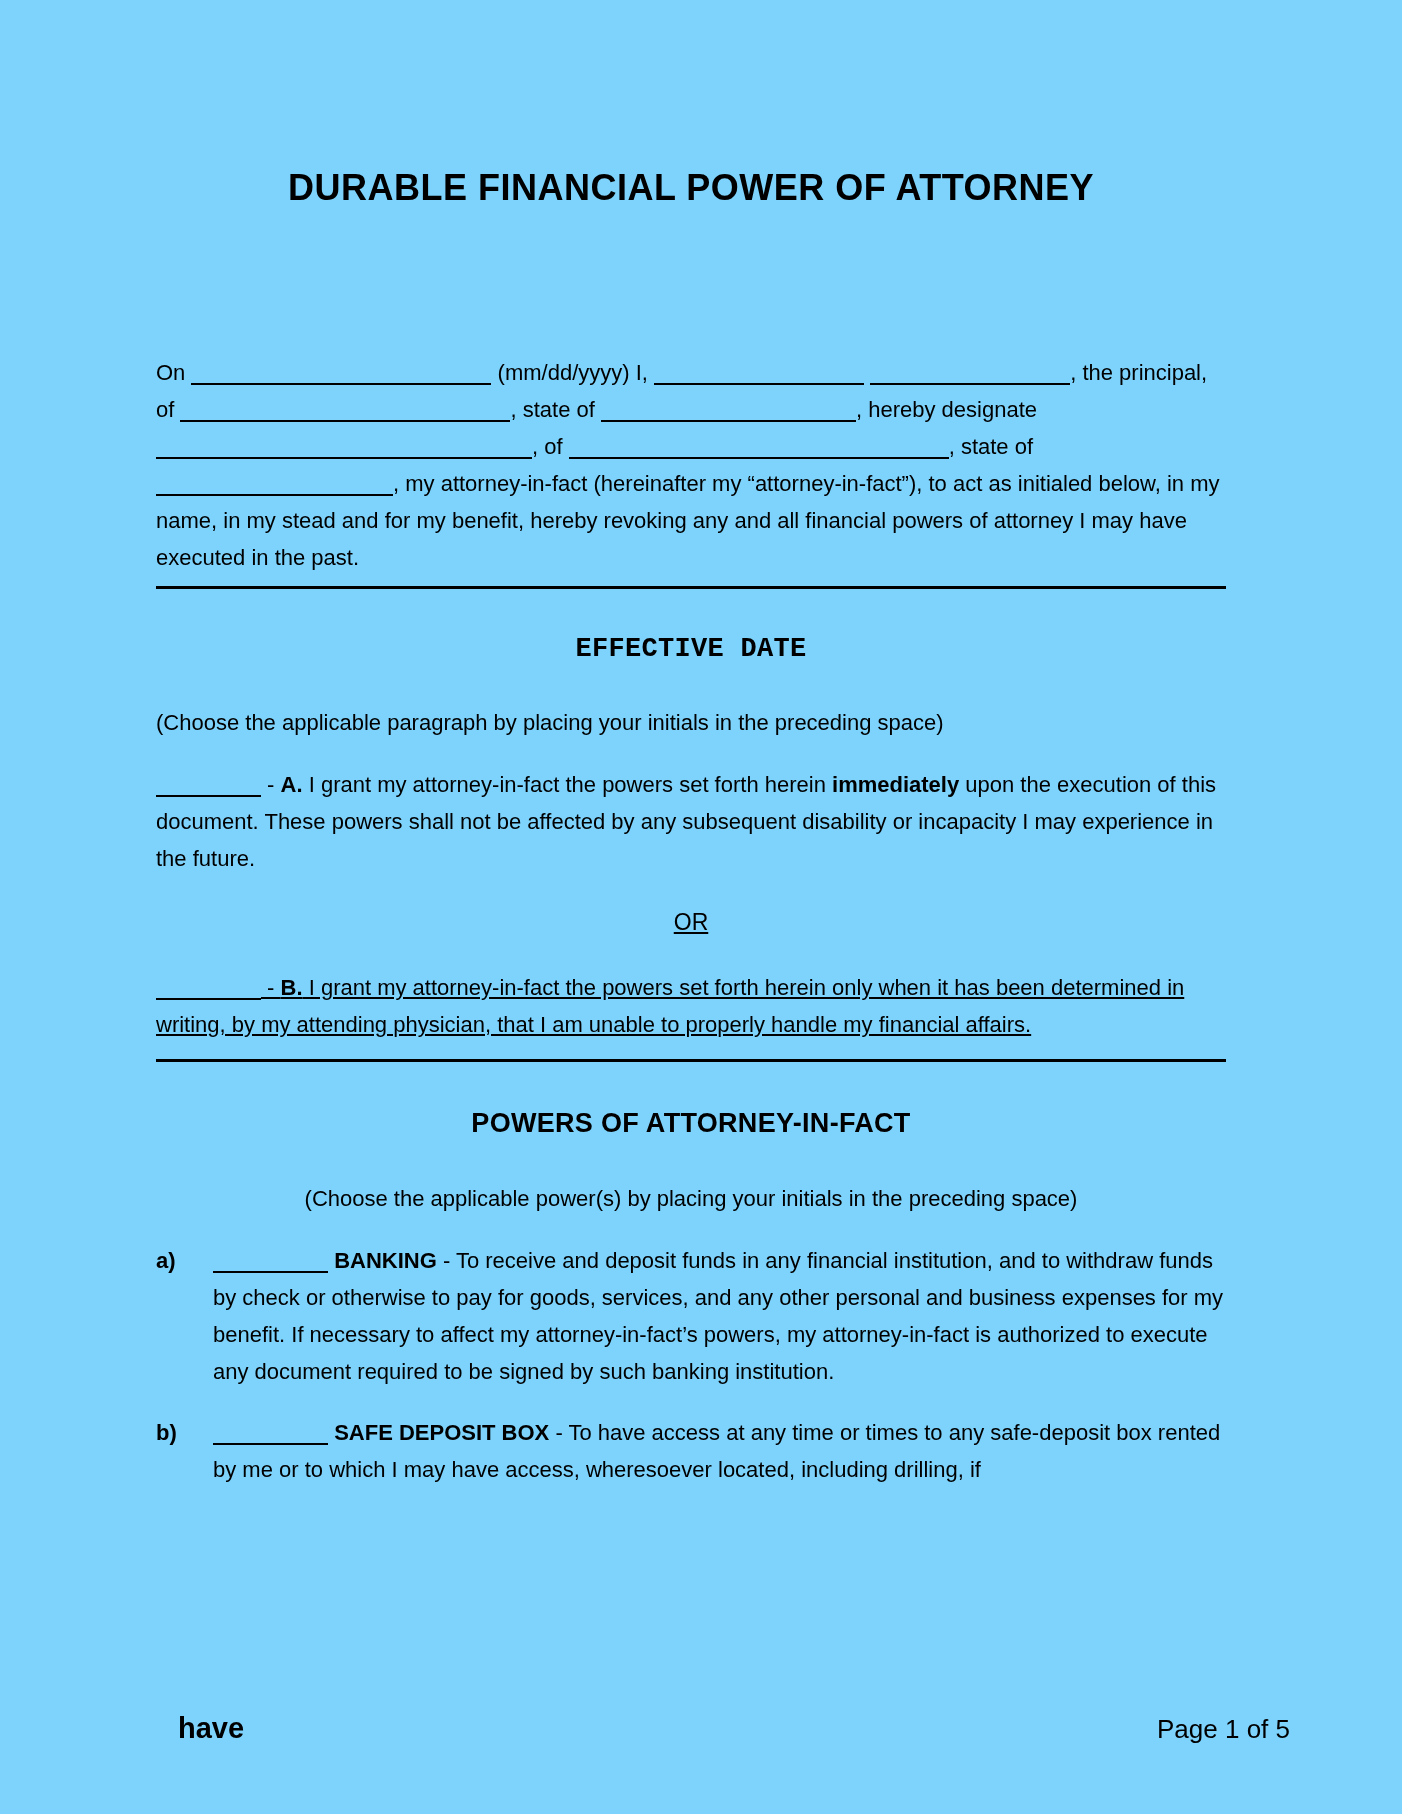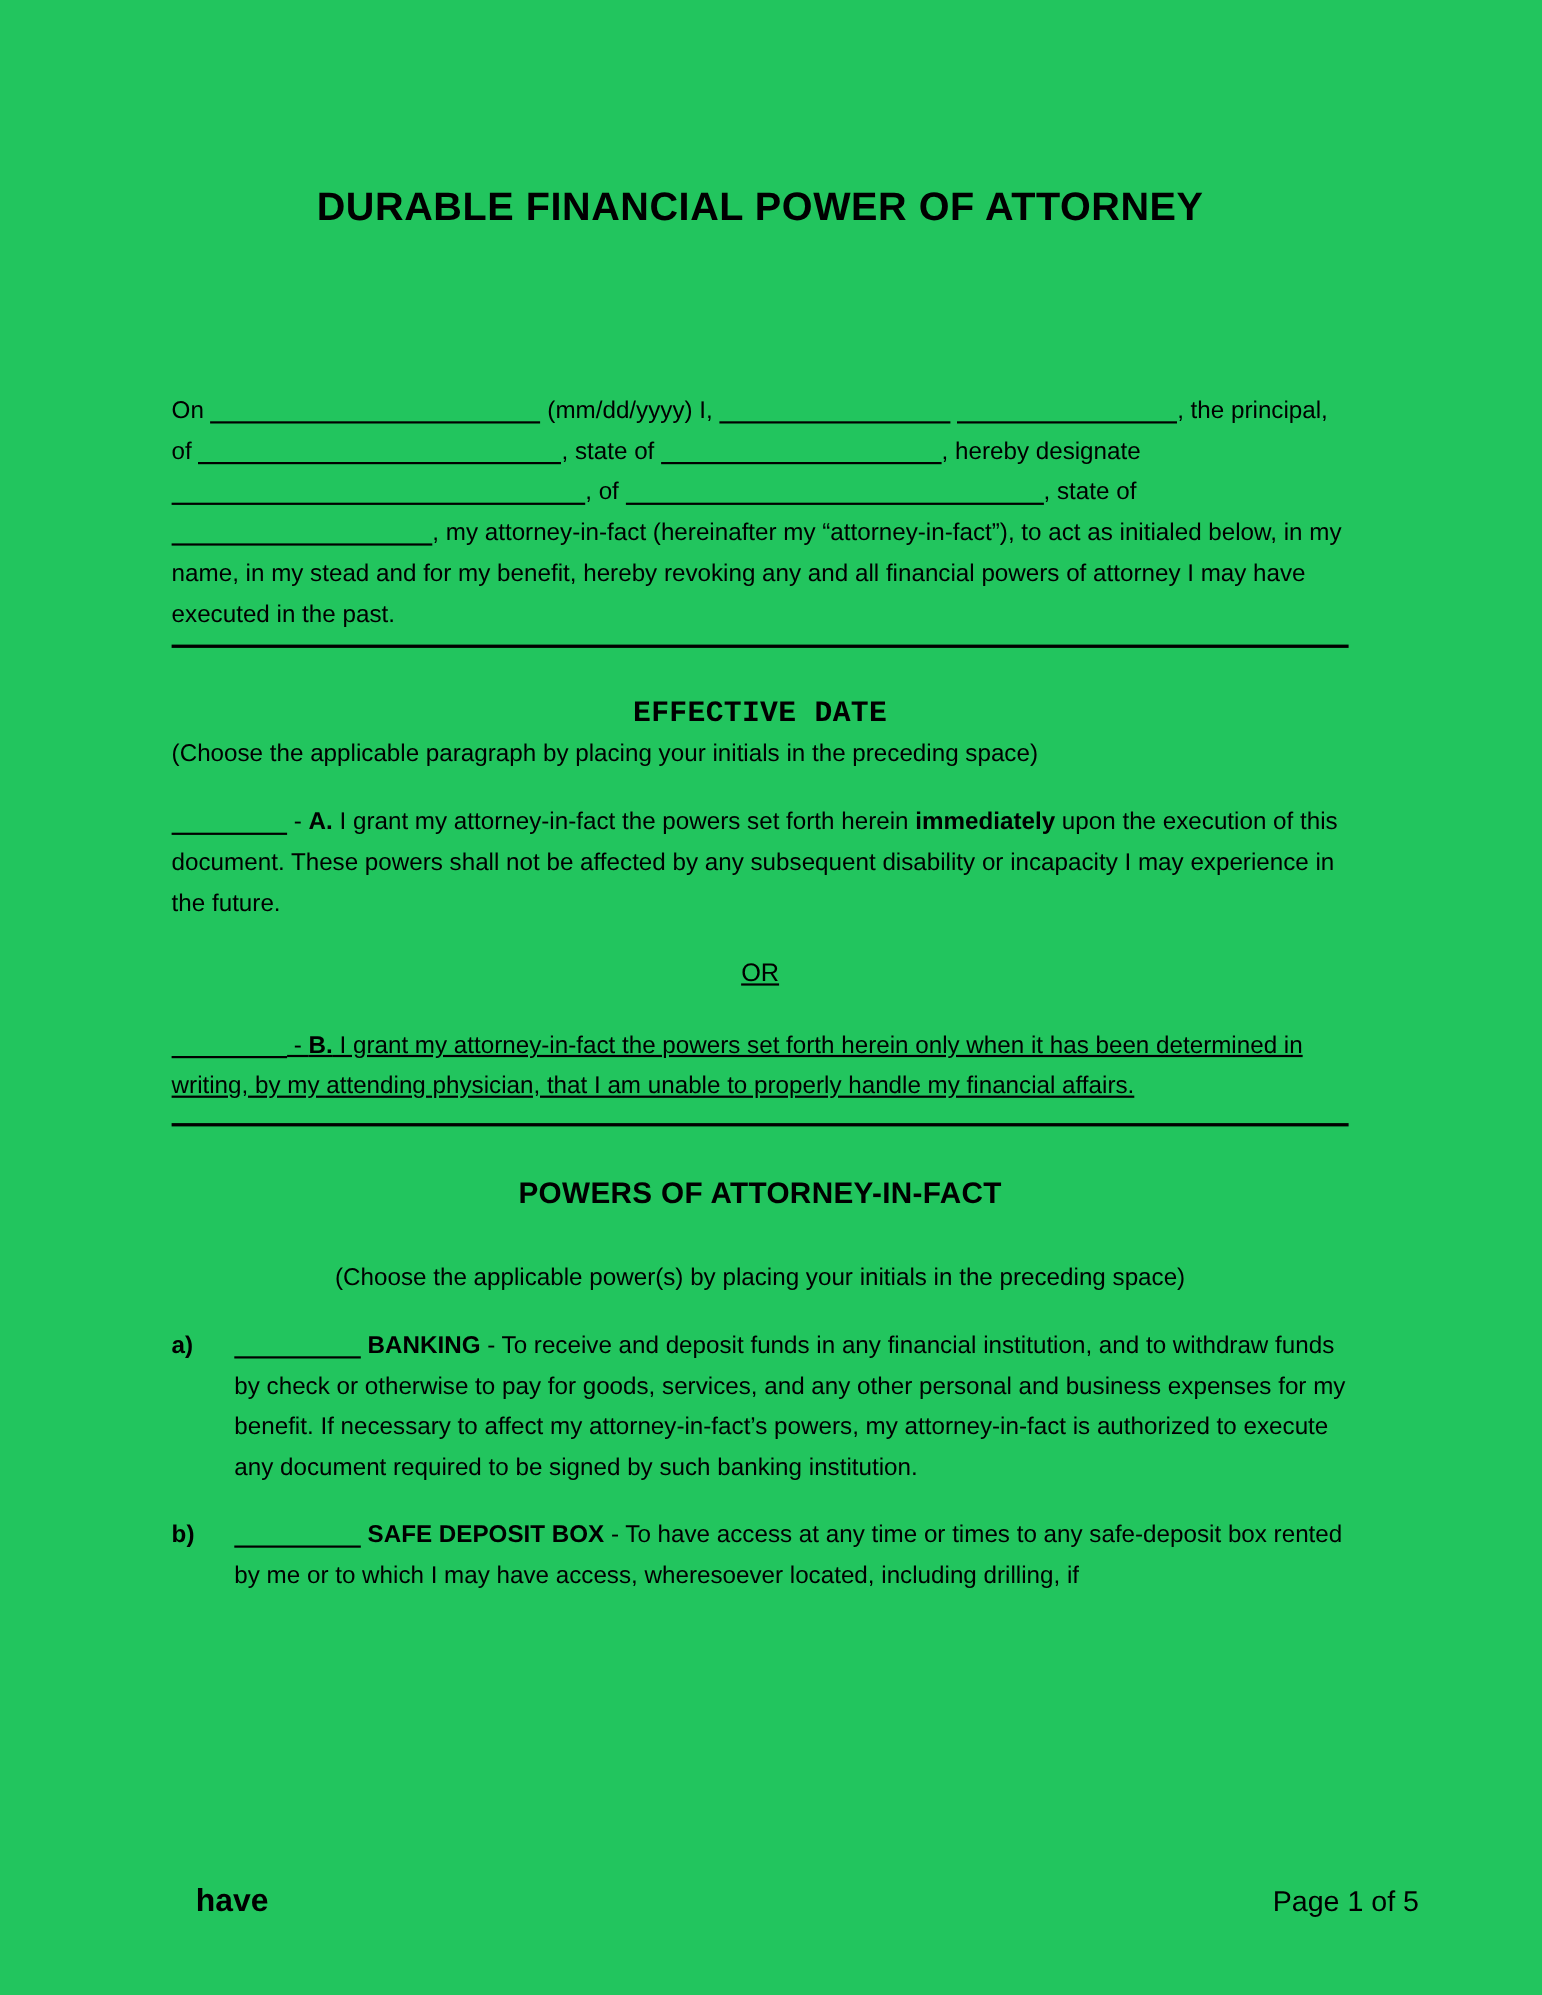--- a/index.html
+++ b/index.html
@@ -1,21 +1,21 @@
 <!DOCTYPE html>
 <html><head>
 <meta charset="utf-8">
 <title>Durable Financial Power of Attorney</title>
 <style>
   html, body { margin: 0; padding: 0; background: #ffffff; }
   .page {
     position: relative;
     width: 1402px;
     height: 1814px;
-    background: #22c55e;
+    background: #7dd3fc;
     color: #000000;
     font-family: "Liberation Sans", sans-serif;
     box-sizing: border-box;
     padding: 167px 176px 0 156px;
     overflow: hidden;
   }
   .doc-title {
     margin: 0;
     font-size: 36px;
     font-weight: bold;
@@ -40,21 +40,21 @@
   .section-heading {
     margin: 0;
     font-size: 27px;
     font-weight: bold;
     line-height: 33px;
     text-align: center;
     letter-spacing: 0.3px;
   }
   .heading-effective { margin-top: 44px; font-family: Liberation Mono, monospace; }
   .heading-powers { margin-top: 45px; }
-  .instruction-1 { }
+  .instruction-1 { margin-top: 38px; }
   .para-a { margin-top: 25px; }
   .or-line { margin-top: 27px; text-align: center; }
   .or-word { font-weight: normal; font-size: 23px; text-decoration: underline; }
   .para-b { margin-top: 28px; text-decoration: underline; }
   .powers-intro { margin-top: 32px; }
   .instruction-2 { margin-top: 40px; text-align: center; }
   .power-item { display: flex; }
   .power-item-a { margin-top: 25px; }
   .power-item-b { margin-top: 24px; }
   .power-marker { flex: 0 0 57px; width: 57px; font-weight: bold; }

